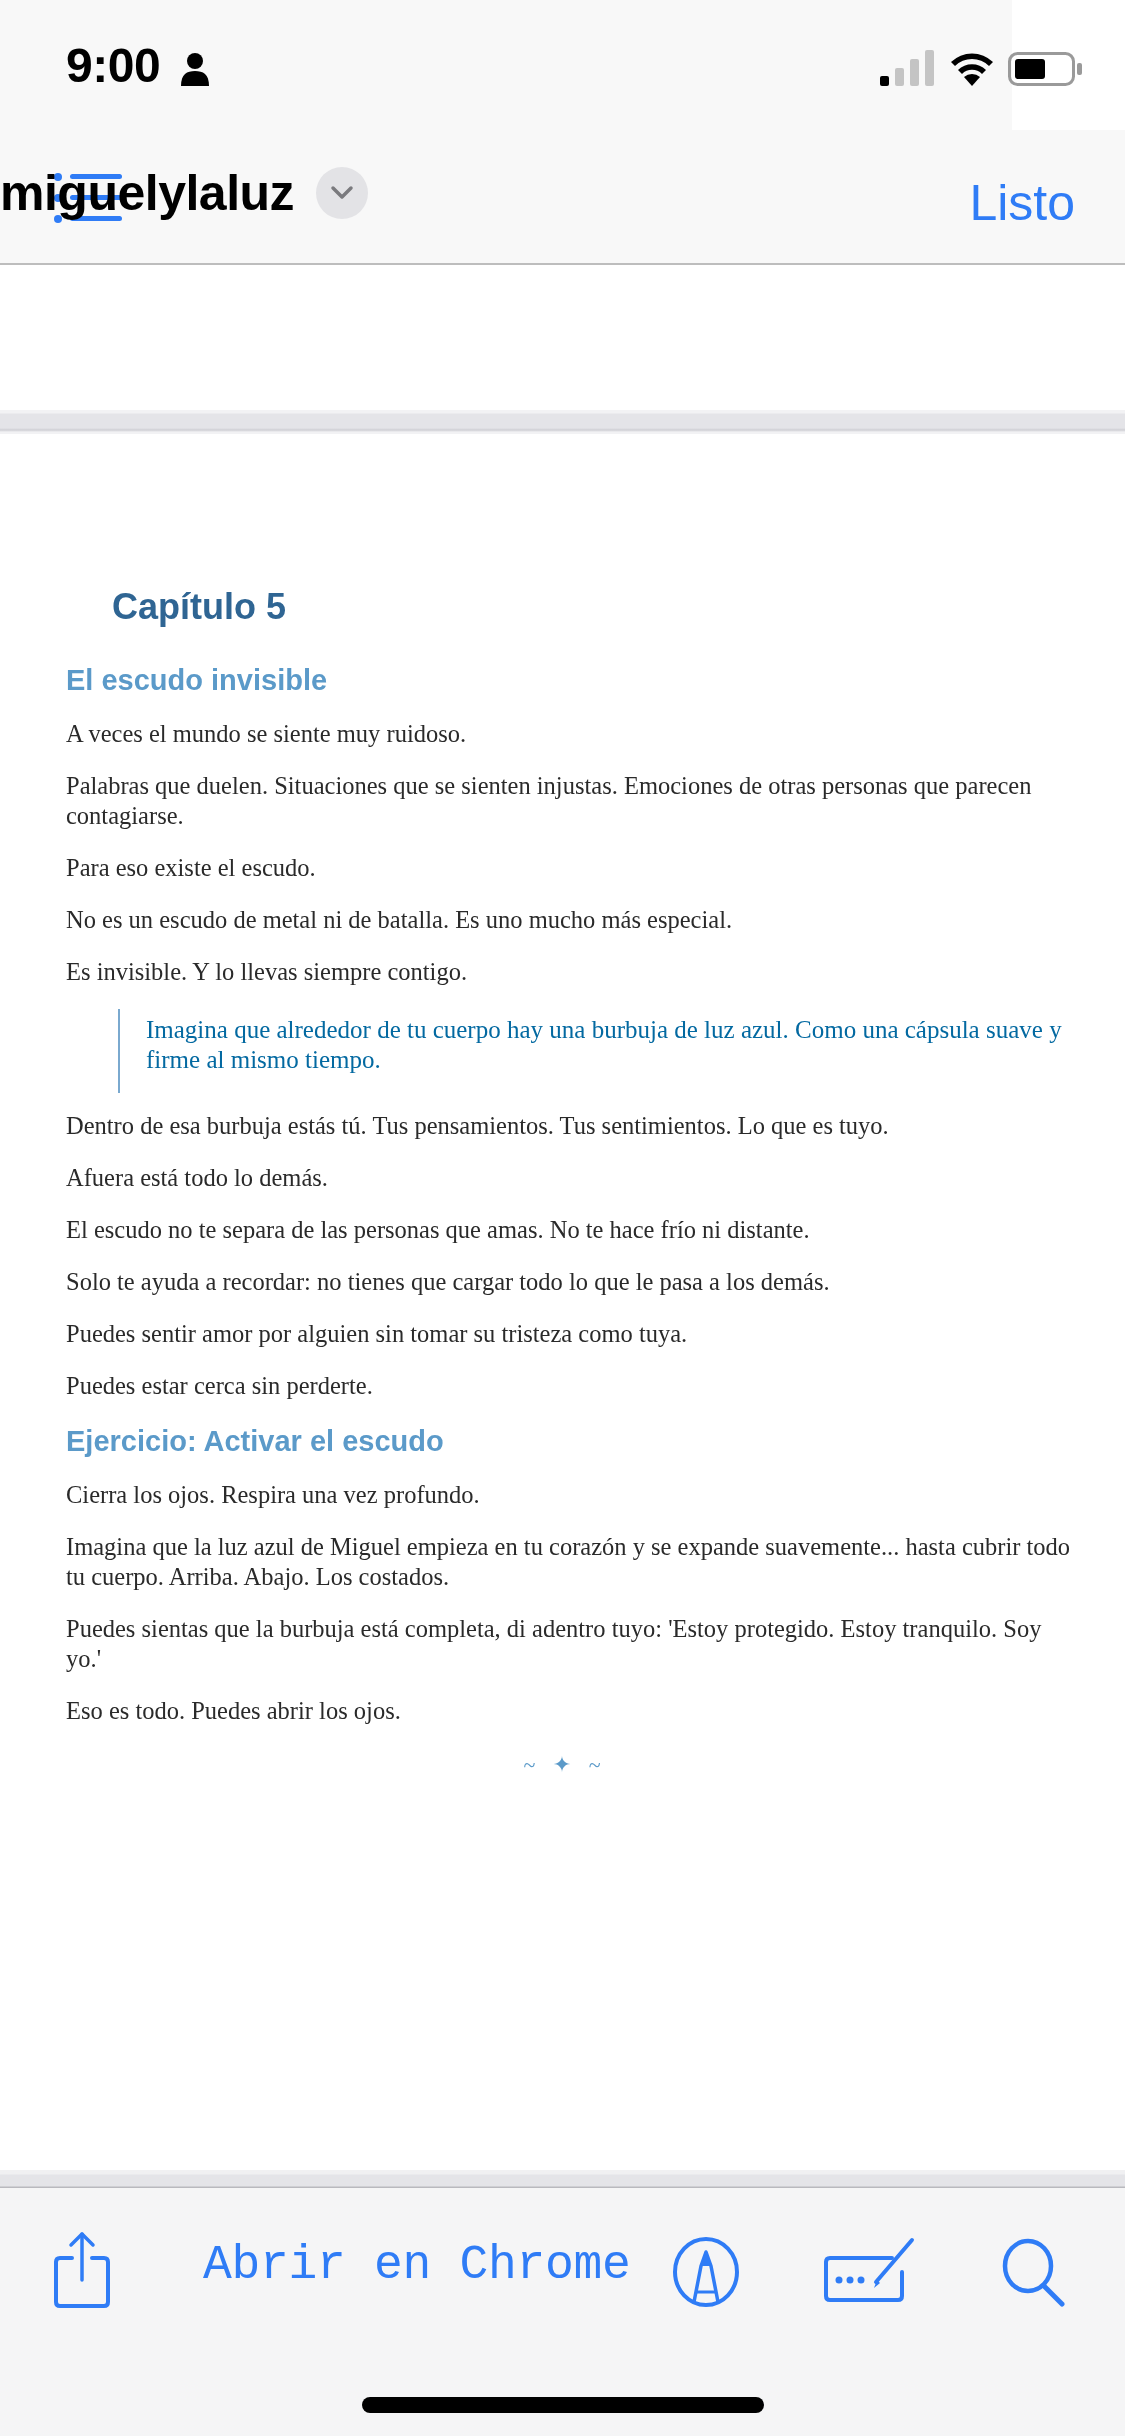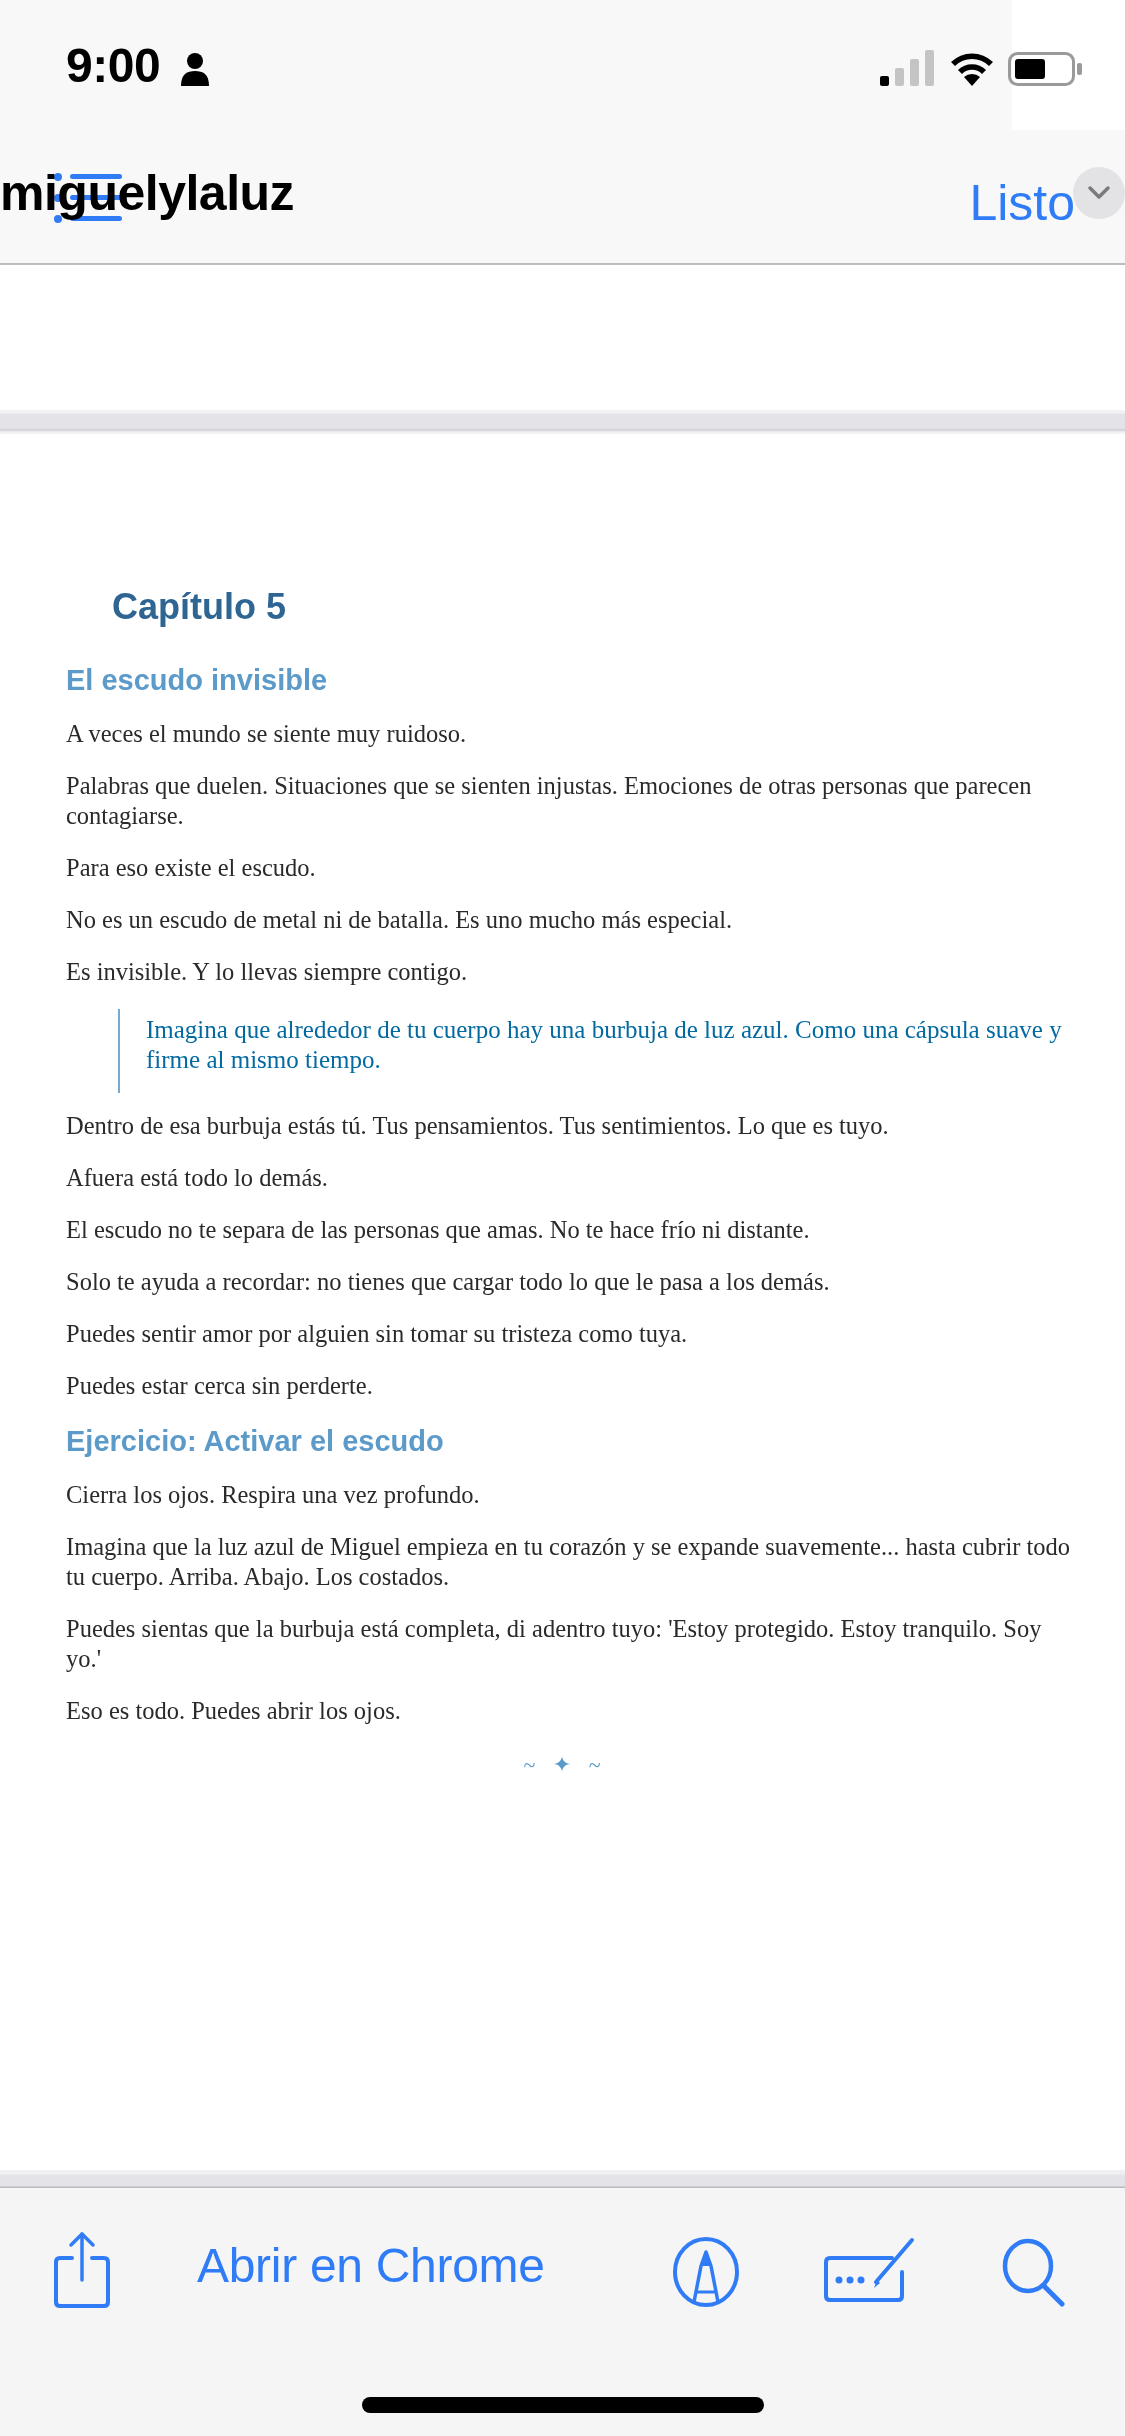--- a/index.html
+++ b/index.html
@@ -10,21 +10,21 @@
   .status-bar { position: absolute; top: 0; left: 0; width: 1012px; height: 130px; background: #f8f8f8; }
   .status-time { position: absolute; left: 66px; top: 38px; font-size: 48px; font-weight: 600; color: #000; font-family: "Liberation Sans", sans-serif; letter-spacing: -0.5px; }
   .person-icon { position: absolute; left: 180px; top: 52px; width: 30px; height: 34px; }
   .signal-icon { position: absolute; left: 880px; top: 50px; width: 56px; height: 36px; }
   .wifi-icon { position: absolute; left: 948px; top: 48px; width: 48px; height: 38px; }
   .battery-icon { position: absolute; left: 1008px; top: 52px; width: 76px; height: 34px; }
 
   
   .nav-bar { position: absolute; top: 130px; left: 0; width: 1125px; height: 135px; background: #f8f8f8; border-bottom: 2px solid #bdbdbd; }
   .list-icon { position: absolute; left: 54px; top: 42px; width: 68px; height: 52px; cursor: pointer; }
-  .nav-title-wrap { position: absolute; left: 0; right: 0; top: 34px; display: flex; justify-content: space-between; align-items: center; gap: 22px; }
+  .nav-title-wrap { position: absolute; left: 0; right: 0; top: 34px; display: flex; justify-content: flex-start; align-items: center; gap: 22px; }
   .nav-title { font-size: 50px; font-weight: 600; color: #000; letter-spacing: -0.5px; }
   .chevron-btn { width: 52px; height: 52px; border-radius: 50%; background: #e3e3e6; display: flex; align-items: center; justify-content: center; cursor: pointer; }
   .done-button { position: absolute; right: 50px; top: 36px; font-size: 50px; color: #2f7cf6; font-weight: 500; background: none; border: none; cursor: pointer; font-family: "Liberation Sans", sans-serif; margin-top: 8px; }
 
   
   .page-top-blank { position: absolute; top: 267px; left: 0; width: 1125px; height: 143px; background: #ffffff; }
   .page-separator { position: absolute; top: 410px; left: 0; width: 1125px; height: 24px; background: linear-gradient(#f2f2f4 0, #f2f2f4 3px, #e4e4e8 4px, #e4e4e8 18px, #cfcfd4 20px, #f2f2f4 22px); }
 
   
   .doc { position: absolute; top: 434px; left: 0; width: 1125px; height: 1736px; background: #ffffff; }
@@ -34,21 +34,21 @@
   .section-title.second { margin-top: 24px; }
   .para { font-family: "Liberation Serif", serif; font-size: 24.5px; line-height: 30px; color: #2a2a2a; margin-bottom: 22px; }
   .quote { margin-left: 52px; border-left: 2px solid #7aa9cf; padding-left: 26px; margin-bottom: 18px; padding-top: 6px; padding-bottom: 18px; }
   .quote-text { font-family: "Liberation Serif", serif; font-size: 25px; line-height: 30px; color: #0369a1; }
   .ornament { text-align: center; font-family: "Liberation Serif", serif; color: #5b9ac9; font-size: 22px; margin-top: 26px; letter-spacing: 6px; margin-left: -12px; }
 
   
   .bottom-sep { position: absolute; top: 2170px; left: 0; width: 1125px; height: 18px; background: linear-gradient(#f0f0f2 0, #f0f0f2 4px, #e4e4e8 5px, #e4e4e8 16px, #b9b9be 17px); }
   .toolbar { position: absolute; top: 2188px; left: 0; width: 1125px; height: 248px; background: #f5f5f6; }
   .tb-share { position: absolute; left: 52px; top: 42px; width: 60px; height: 80px; cursor: pointer; }
-  .tb-open-chrome { position: absolute; left: 197px; top: 50px; font-size: 48px; color: #2f7cf6; background: none; border: none; cursor: pointer; font-family: Liberation Sans, sans-serif; letter-spacing: -0.3px; }
+  .tb-open-chrome { position: absolute; left: 203px; top: 50px; font-size: 48px; color: #2f7cf6; background: none; border: none; cursor: pointer; font-family: Liberation Mono, monospace; letter-spacing: -0.3px; }
   .tb-markup { position: absolute; left: 672px; top: 48px; width: 68px; height: 72px; cursor: pointer; }
   .tb-form { position: absolute; left: 822px; top: 48px; width: 100px; height: 68px; cursor: pointer; }
   .tb-search { position: absolute; left: 1000px; top: 48px; width: 72px; height: 72px; cursor: pointer; }
   .home-indicator { position: absolute; left: 362px; top: 2397px; width: 402px; height: 16px; border-radius: 8px; background: #000; }
 </style>
 </head>
 <body>
 
 <div class="status-bar">
   <span class="status-time">9:00</span>

